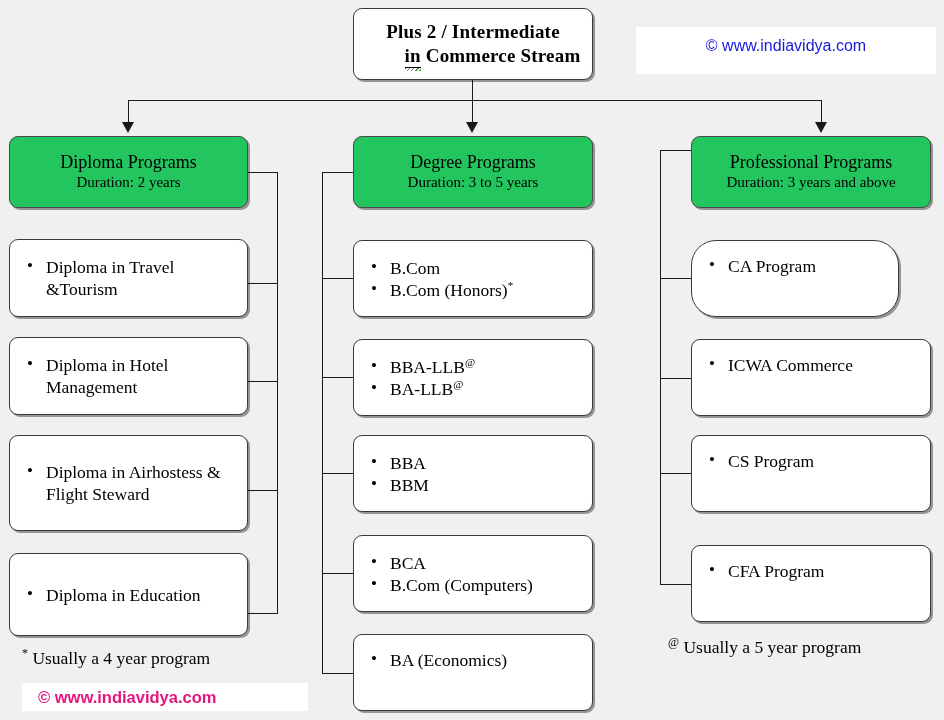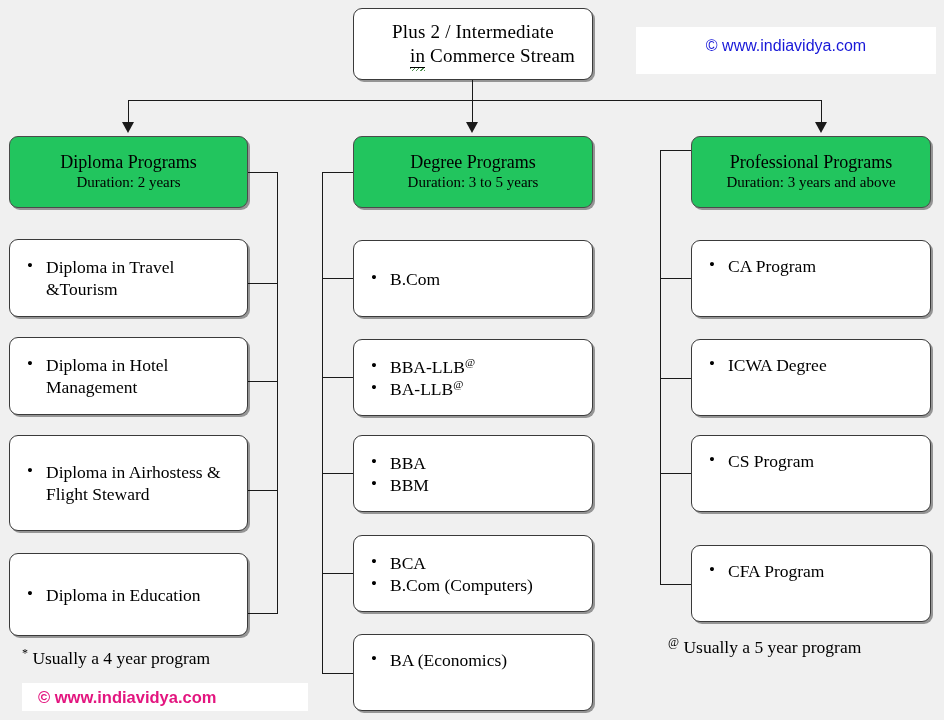--- a/index.html
+++ b/index.html
@@ -37,20 +37,21 @@
 
   
   #root-box {
     left: 353px;
     top: 8px;
     width: 240px;
     height: 72px;
     display: flex;
     align-items: center;
     justify-content: center;
+    font-weight: bold;
   }
   .root-text {
     text-align: center;
     font-size: 19px;
     line-height: 1.22;
     color: #000;
     letter-spacing: 0.2px;
   }
   .root-line2 .underlined {
     border-bottom: 1px solid #000;
@@ -279,20 +280,21 @@
   <div class="line hline" style="left:322px; top:278px; width:31px;"></div>
   <div class="line hline" style="left:322px; top:377px; width:31px;"></div>
   <div class="line hline" style="left:322px; top:473px; width:31px;"></div>
   <div class="line hline" style="left:322px; top:573px; width:31px;"></div>
   <div class="line hline" style="left:322px; top:673px; width:31px;"></div>
 
   <div class="box" style="left:353px; top:240px; width:240px; height:77px;">
     <div class="leaf-inner">
       <ul class="items">
         <li><span>B.Com</span></li>
+        <li><span>B.Com (Honors)</span><sup class="mark">*</sup></li>
       </ul>
     </div>
   </div>
 
   <div class="box" style="left:353px; top:339px; width:240px; height:77px;">
     <div class="leaf-inner">
       <ul class="items">
         <li><span>BBA-LLB</span><sup class="mark">@</sup></li>
         <li><span>BA-LLB</span><sup class="mark">@</sup></li>
       </ul>
@@ -332,32 +334,32 @@
     </div>
   </div>
 
   <div class="line hline" style="left:660px; top:150px; width:31px;"></div>
   <div class="line vline" style="left:660px; top:150px; height:435px;"></div>
   <div class="line hline" style="left:660px; top:278px; width:31px;"></div>
   <div class="line hline" style="left:660px; top:378px; width:31px;"></div>
   <div class="line hline" style="left:660px; top:473px; width:31px;"></div>
   <div class="line hline" style="left:660px; top:584px; width:31px;"></div>
 
-  <div class="box" style="left:691px; top:240px; width:240px; height:77px;">
+  <div class="box" style="left:691px; top:240px; width:208px; height:77px;border-radius:25px;">
     <div class="leaf-inner topal">
       <ul class="items">
         <li><span>CA Program</span></li>
       </ul>
     </div>
   </div>
 
   <div class="box" style="left:691px; top:339px; width:240px; height:77px;">
     <div class="leaf-inner topal">
       <ul class="items">
-        <li><span>ICWA Degree</span></li>
+        <li><span>ICWA Commerce</span></li>
       </ul>
     </div>
   </div>
 
   <div class="box" style="left:691px; top:435px; width:240px; height:77px;">
     <div class="leaf-inner topal">
       <ul class="items">
         <li><span>CS Program</span></li>
       </ul>
     </div>

